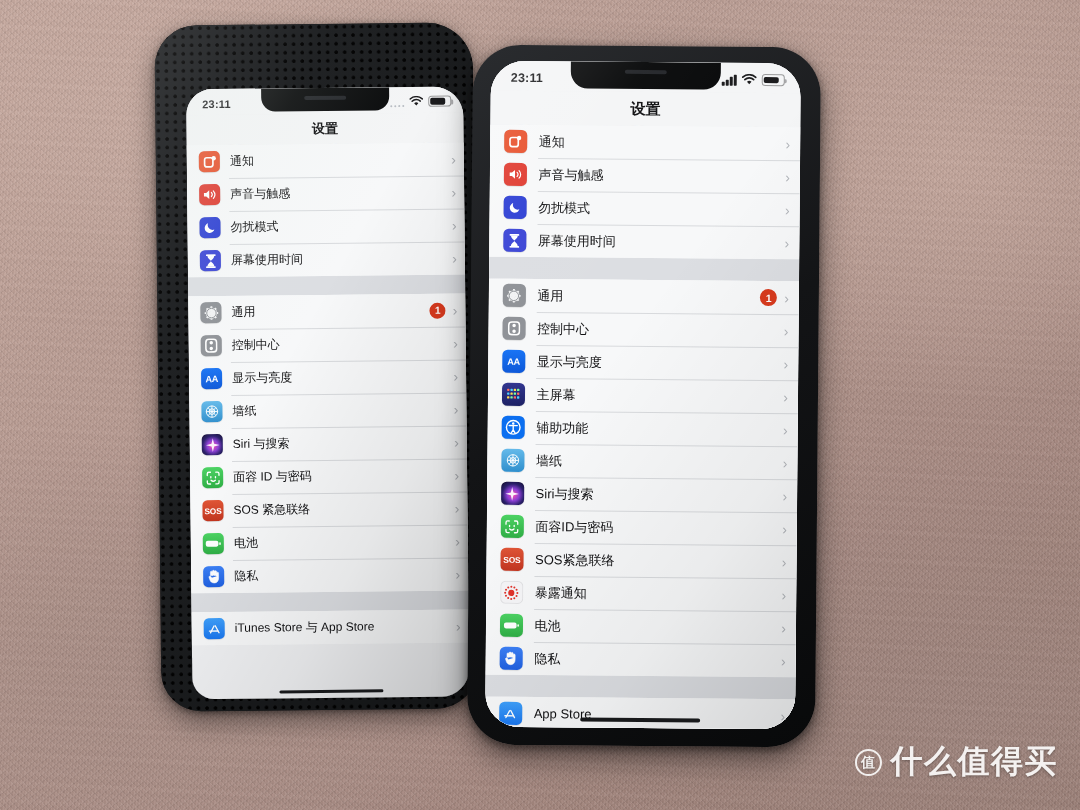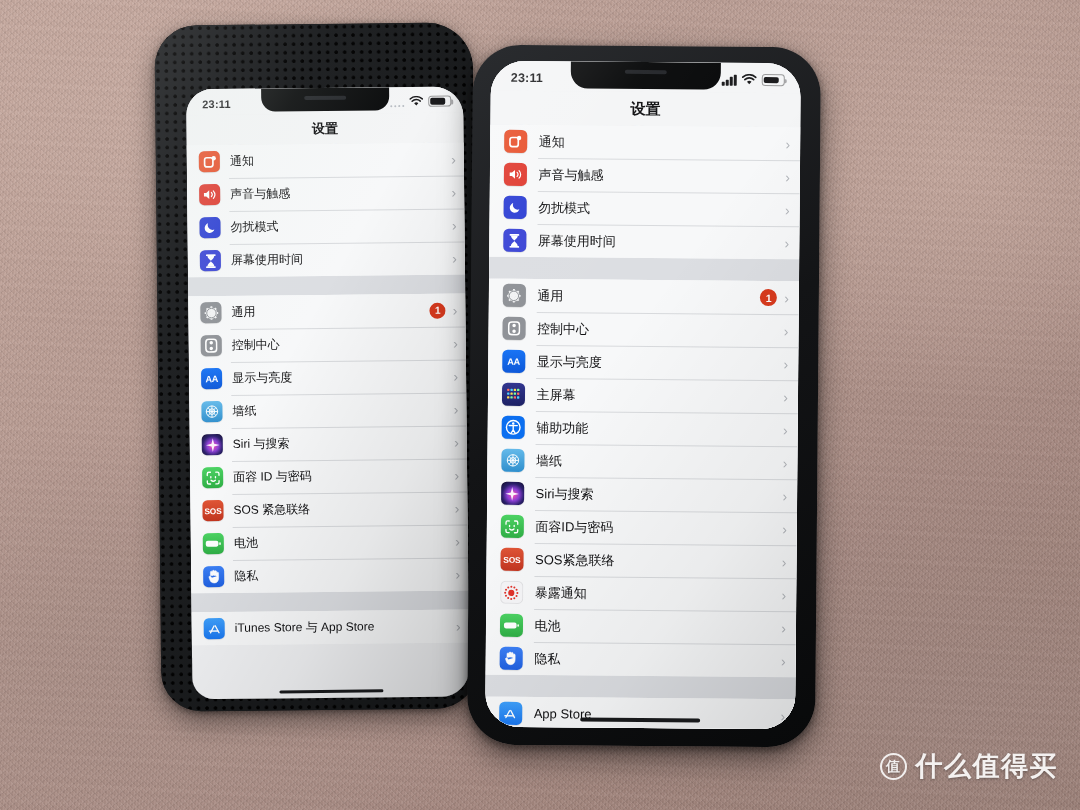--- a/index.html
+++ b/index.html
@@ -197,21 +197,21 @@
     z-index:20;
   }
   #wm-logo{
     width:27px; height:27px; border-radius:50%;
     border:2.4px solid #f2efee; color:#f2efee;
     display:flex; align-items:center; justify-content:center;
     font-size:14px; font-weight:700; line-height:1;
     text-shadow:0 1px 2px rgba(0,0,0,.35);
   }
   #wm-text{
-    color:#f4f1f0; font-size:27px; font-weight:700; letter-spacing:1.5px;
+    color:#f4f1f0; font-size:32px; font-weight:700; letter-spacing:1.5px;
     text-shadow:0 1px 3px rgba(0,0,0,.35);
   }
 </style>
 </head>
 <body>
 
 <div id="backdrop"></div>
 
 <div class="phone" id="phone-left">
   <div id="left-case-texture"></div>

